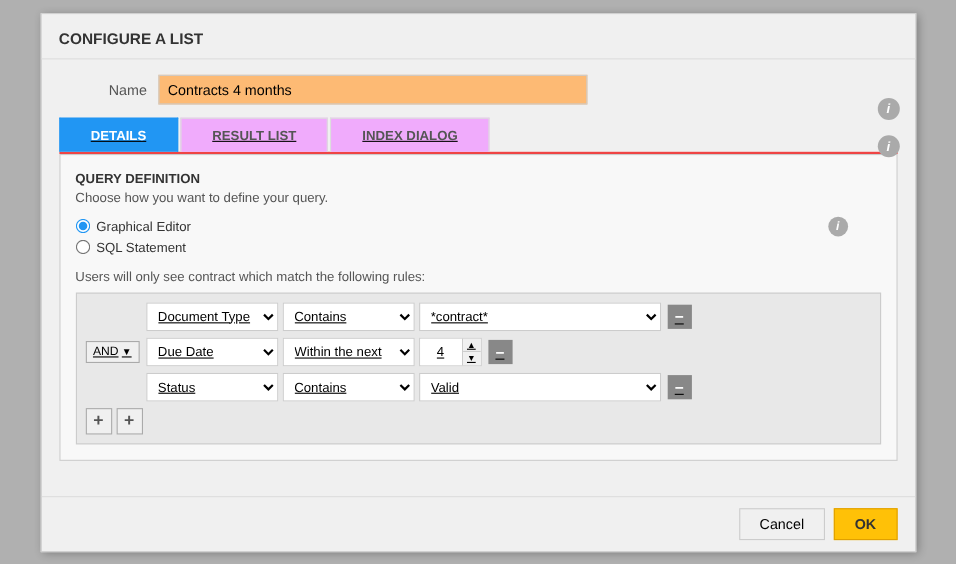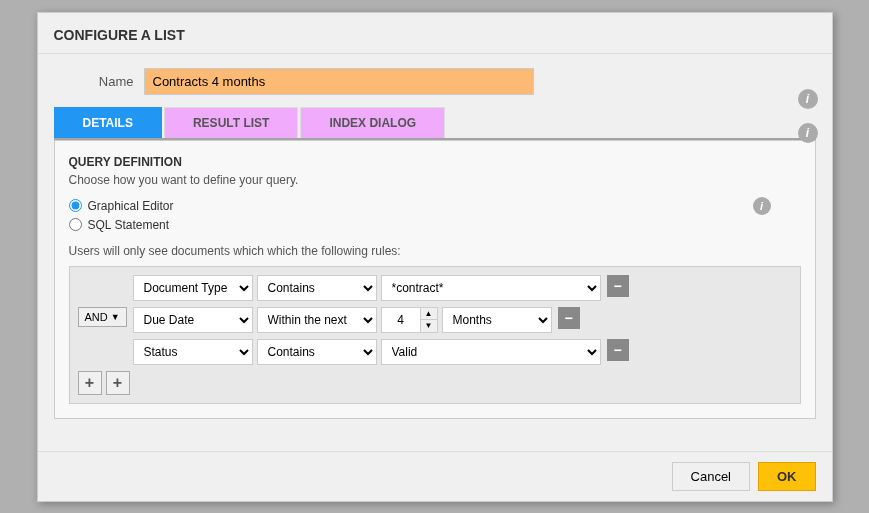--- a/index.html
+++ b/index.html
@@ -63,22 +63,23 @@
       align-items: center;
       justify-content: center;
       cursor: pointer;
       font-style: italic;
       font-weight: bold;
     }
     .info-icon-1 { top: 76px; }
     .info-icon-2 { top: 110px; }
     .tabs {
       display: flex;
-      border-bottom: 2px solid #a3a3a3;
+      border-bottom: 2px solid #ef4444;
       margin-bottom: 0;
+      text-decoration: underline;
     }
     .tab {
       padding: 8px 28px;
       cursor: pointer;
       font-size: 12px;
       font-weight: bold;
       color: #555;
       border: 1px solid #ddd;
       border-bottom: none;
       background: #f0abfc;
@@ -127,22 +128,23 @@
       color: #555;
       margin-bottom: 8px;
     }
     .rules-container {
       background: #e8e8e8;
       border: 1px solid #ccc;
       padding: 8px;
     }
     .rule-row {
       display: flex;
-      align-items: flex-start;
+      align-items: center;
       margin-bottom: 6px;
+      text-decoration: underline;
     }
     .and-label {
       width: 55px;
       display: flex;
       align-items: center;
     }
     .and-btn {
       background: #f0f0f0;
       border: 1px solid #aaa;
       padding: 3px 6px;
@@ -314,21 +316,21 @@
         <div class="radio-row">
           <input type="radio" name="editor" checked="" style="">
           <span class="radio-label">Graphical Editor</span>
         </div>
         <div class="radio-row">
           <input type="radio" name="editor" style="">
           <span class="radio-label">SQL Statement</span>
         </div>
       </div>
 
-      <div class="rules-label">Users will only see documents which which the following rules:</div>
+      <div class="rules-label">Users will only see contract which match the following rules:</div>
 
       <div class="rules-container">
 
         <div class="rule-row">
           <div class="row-indent"></div>
           <select class="rule-select rule-select-field">
             <option>Document Type</option>
           </select>
           <select class="rule-select rule-select-op">
             <option>Contains</option>
@@ -351,23 +353,20 @@
           <select class="rule-select rule-select-op">
             <option>Within the next</option>
           </select>
           <div class="spinner-wrap">
             <input class="spinner-input" type="text" value="4" style="">
             <div class="spinner-btns">
               <button class="spinner-btn">▲</button>
               <button class="spinner-btn">▼</button>
             </div>
           </div>
-          <select class="rule-select rule-select-months">
-            <option>Months</option>
-          </select>
           <button class="remove-btn">−</button>
         </div>
 
         <div class="rule-row">
           <div class="row-indent"></div>
           <select class="rule-select rule-select-field">
             <option>Status</option>
           </select>
           <select class="rule-select rule-select-op">
             <option>Contains</option>

